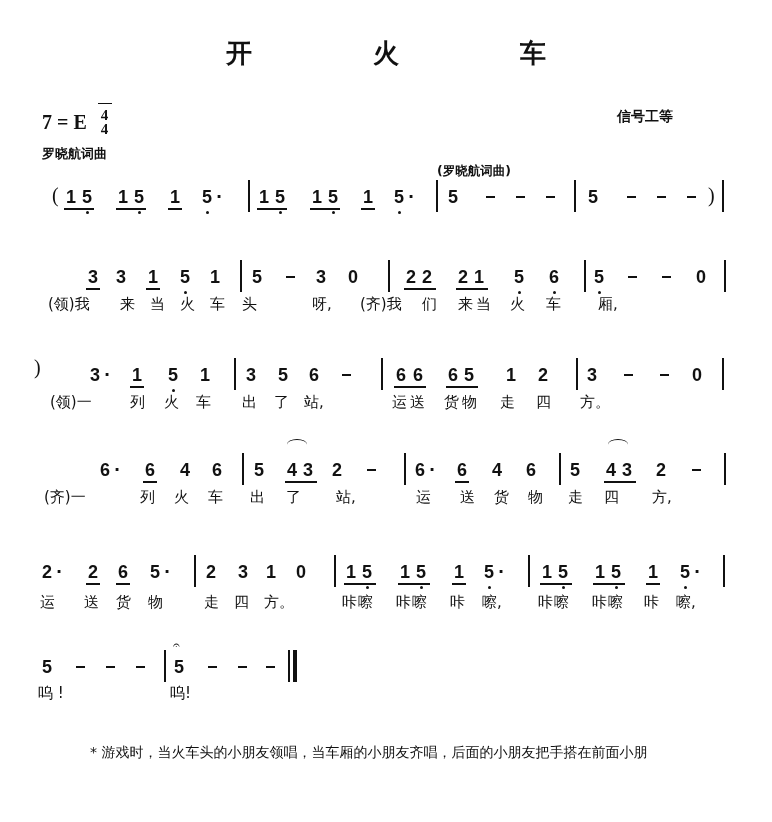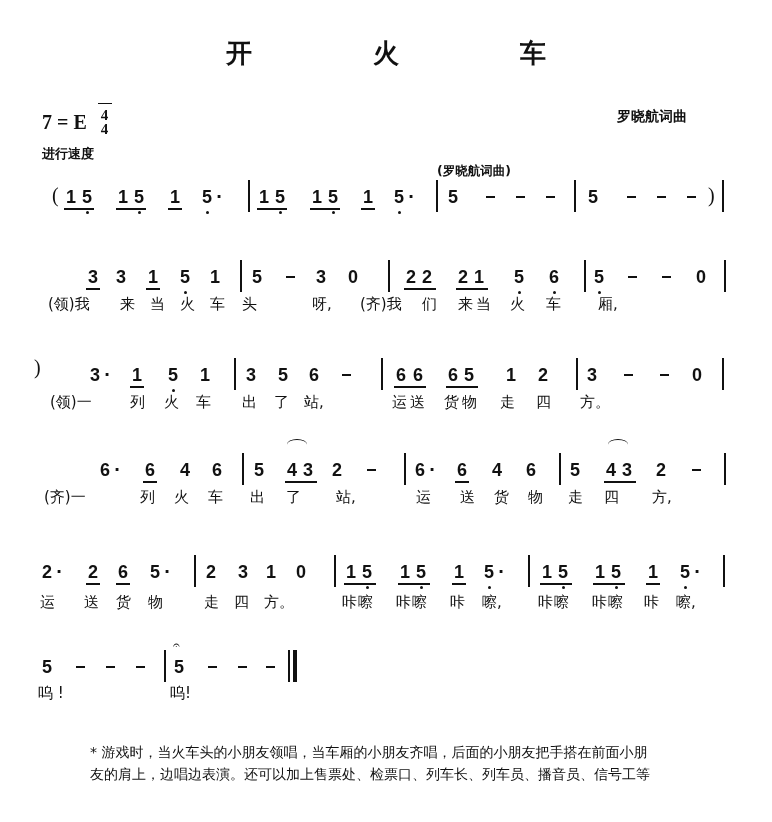--- a/index.html
+++ b/index.html
@@ -34,22 +34,22 @@
 <div class="abs title">开 火 车</div>
 
 <div class="abs key">
   <span>7 = E</span>
   <span class="frac">
     <span>4</span>
     <span class="bar"></span>
     <span>4</span>
   </span>
 </div>
-<div class="abs tempo">进行速度</div>
-<div class="abs composer">罗晓航词曲</div>
+<div class="abs tempo">罗晓航词曲</div>
+<div class="abs composer">信号工等</div>
 <div class="abs annot">(罗晓航词曲)</div>
 
 <div class="row" style="top:186px;">
   <span class="paren" style="left:52px;">(</span>
 
   <span class="n" style="left:64px;">1</span>
     <span class="n dot-below" style="left:80px;">5</span>
     <span class="ul" style="left:64px;width:30px;"></span>
   <span class="n" style="left:116px;">1</span>
     <span class="n dot-below" style="left:132px;">5</span>
@@ -301,14 +301,13 @@
   <span class="dbl" style="left:288px;"></span>
     <span class="dbl thick" style="left:293px;"></span>
 </div>
 <div class="row" style="top:684px;">
   <span class="lyric" style="left:38px;">呜 !</span>
   <span class="lyric" style="left:170px;">呜!</span>
 </div>
 
 <div class="abs footnote">
   <div>* 游戏时，当火车头的小朋友领唱，当车厢的小朋友齐唱，后面的小朋友把手搭在前面小朋</div>
-  <div>友的肩上，边唱边表演。还可以加上售票处、检票口、列车长、列车员、播音员、信号工等</div>
 </div>
 
 </body></html>

